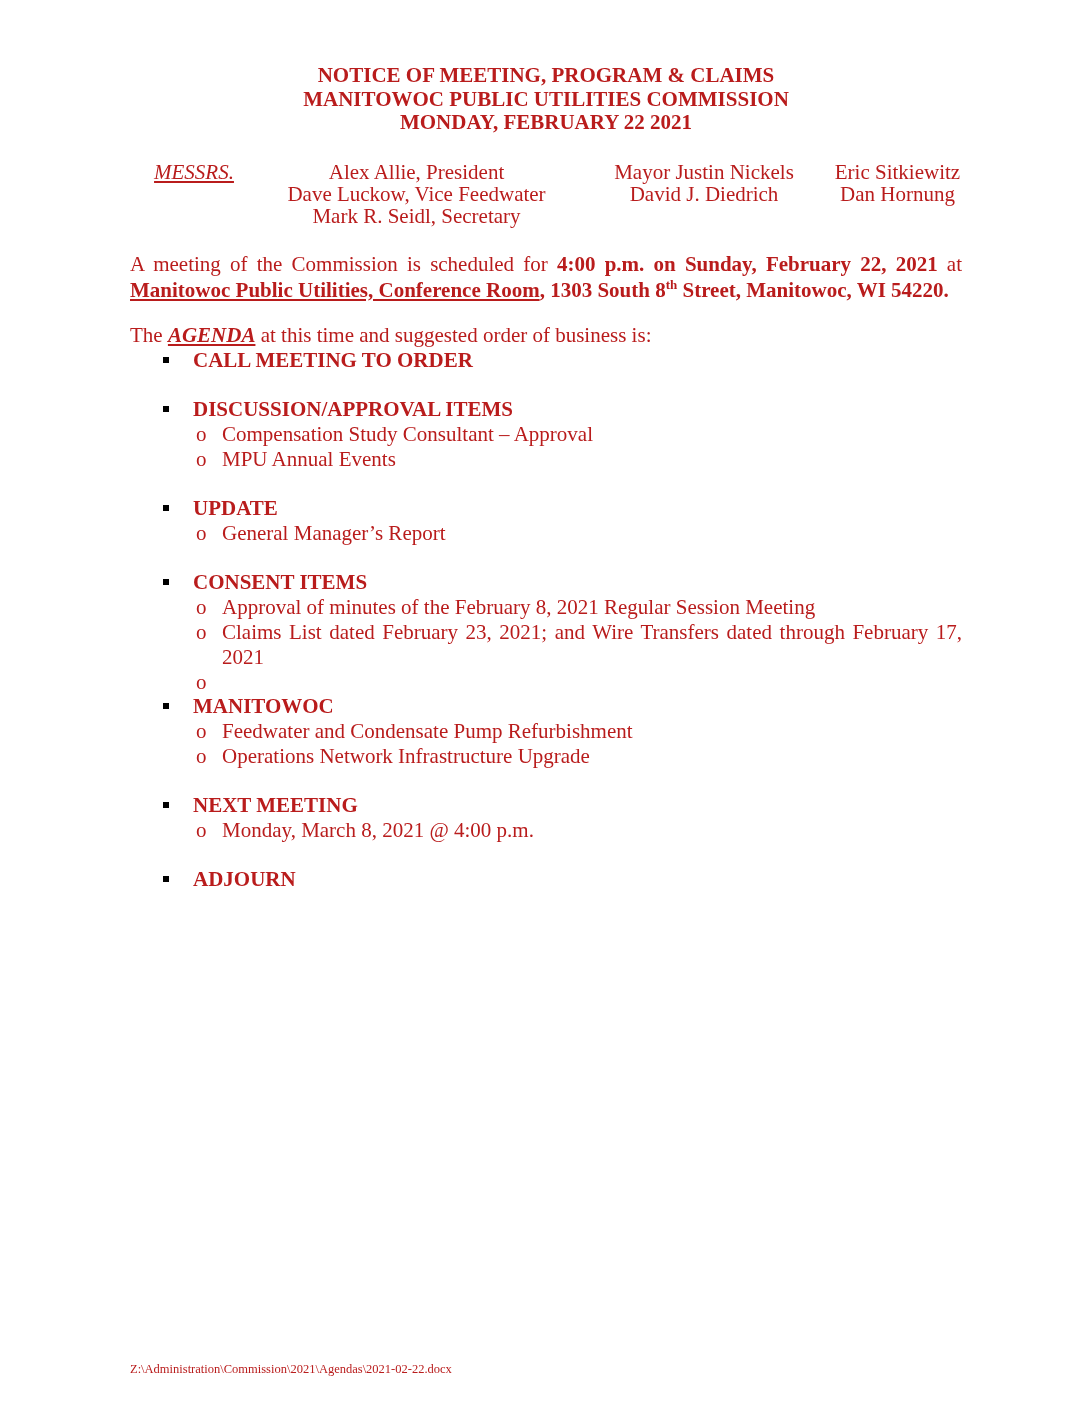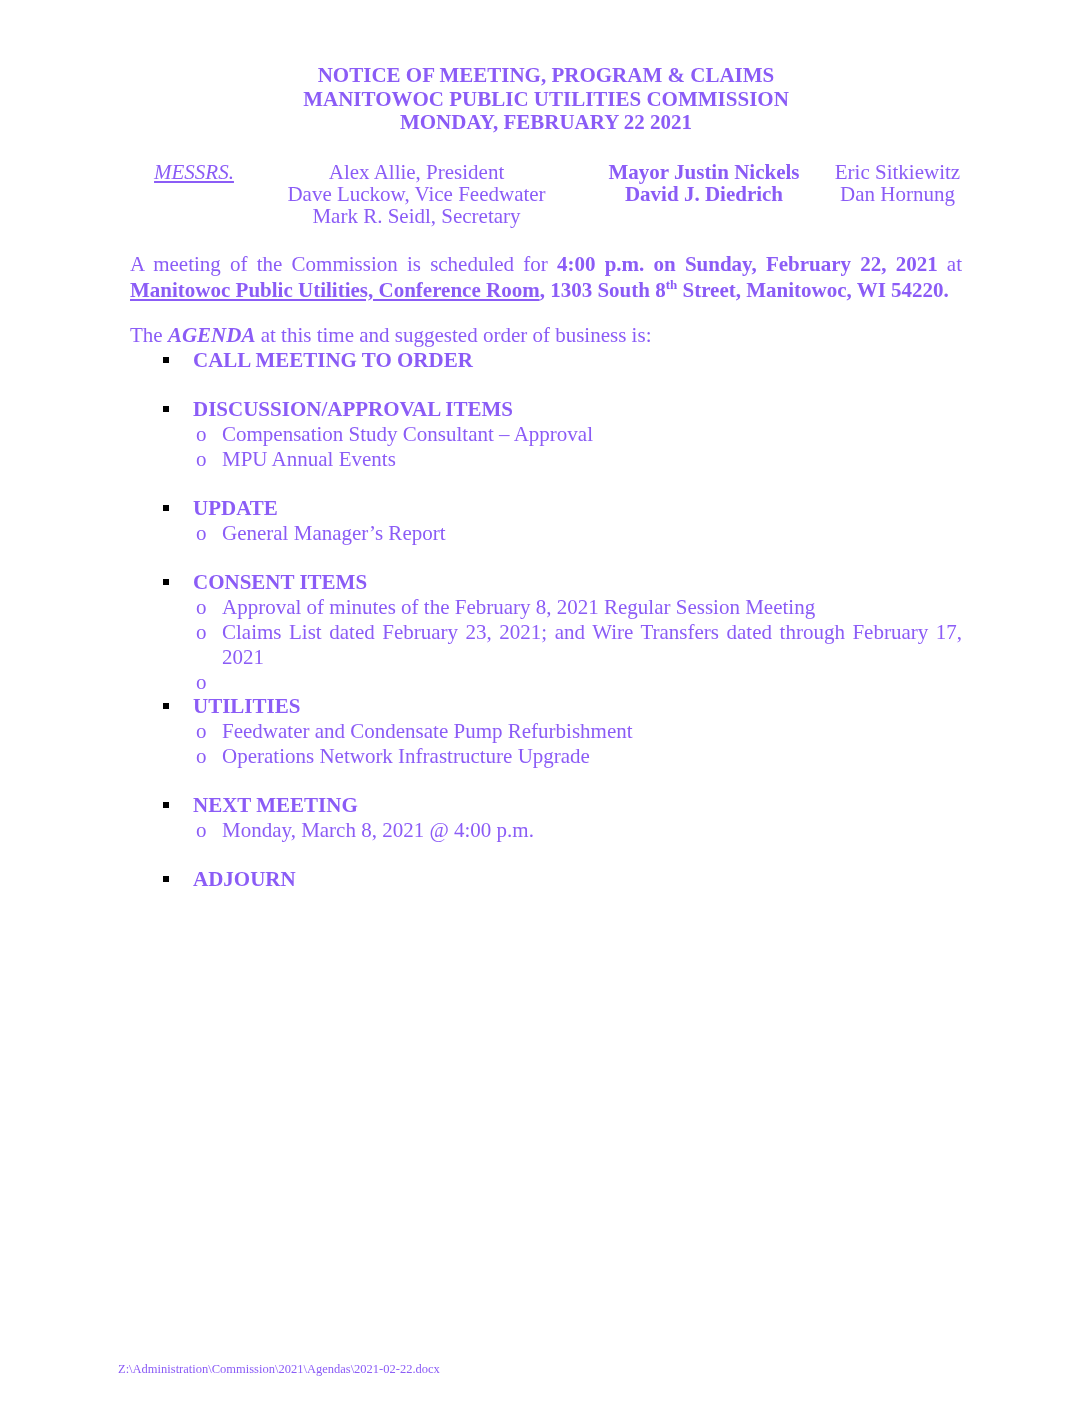--- a/index.html
+++ b/index.html
@@ -1,20 +1,20 @@
 <!DOCTYPE html>
 <html><head>
 <meta charset="utf-8">
 <style>
   html, body { margin: 0; padding: 0; background: #e8e8e8; }
   .page {
     width: 1088px;
     height: 1408px;
     background: #ffffff;
-    color: #8b5cf6;
+    color: #b91c1c;
     font-family: "Liberation Serif", serif;
     position: relative;
     box-sizing: border-box;
     padding: 64px 126px 0 130px;
     overflow: hidden;
   }
 
   
   .title-block {
     text-align: center;
@@ -27,21 +27,21 @@
   .messrs {
     display: flex;
     margin-top: 26px;
     font-size: 21px;
     line-height: 22px;
     text-align: center;
   }
   .messrs .label-cell { width: 128px; flex: 0 0 128px; }
   .messrs .label-cell span { font-style: italic; text-decoration: underline; }
   .messrs .col-1 { width: 317px; flex: 0 0 317px; }
-  .messrs .col-2 { width: 258px; flex: 0 0 258px; font-weight: bold; }
+  .messrs .col-2 { width: 258px; flex: 0 0 258px; }
   .messrs .col-3 { flex: 1 1 auto; }
 
   
   .meeting-para {
     margin: 24px 0 0 0;
     font-size: 21px;
     line-height: 26px;
     text-align: justify;
   }
   .meeting-para b { font-weight: bold; }
@@ -50,20 +50,21 @@
 
   
   .agenda-intro {
     margin: 20px 0 0 0;
     font-size: 21px;
     line-height: 25px;
   }
   .agenda-intro .agenda-word {
     font-weight: bold;
     font-style: italic;
+    text-decoration: underline;
   }
 
   
   .agenda {
     font-size: 21px;
     line-height: 25px;
   }
   .agenda-section { margin-bottom: 24px; }
   .heading-row {
     position: relative;
@@ -86,21 +87,21 @@
   }
   .ob {
     position: absolute;
     left: 66px;
     top: 0;
   }
 
   
   .footer-path {
     position: absolute;
-    left: 118px;
+    left: 130px;
     top: 1362px;
     font-size: 12.5px;
     line-height: 15px;
   }
 </style>
 </head>
 <body>
 
 <div class="page">
 
@@ -182,21 +183,21 @@
         <span>Claims List dated February 23, 2021; and Wire Transfers dated through February 17, 2021</span>
       </div>
       <div class="sub-item">
         <span class="ob">o</span>
       </div>
     </div>
 
     <div class="agenda-section">
       <div class="heading-row">
         <span class="sq"></span>
-        <span>UTILITIES</span>
+        <span>MANITOWOC</span>
       </div>
       <div class="sub-item">
         <span class="ob">o</span>
         <span>Feedwater and Condensate Pump Refurbishment</span>
       </div>
       <div class="sub-item">
         <span class="ob">o</span>
         <span>Operations Network Infrastructure Upgrade</span>
       </div>
     </div>

